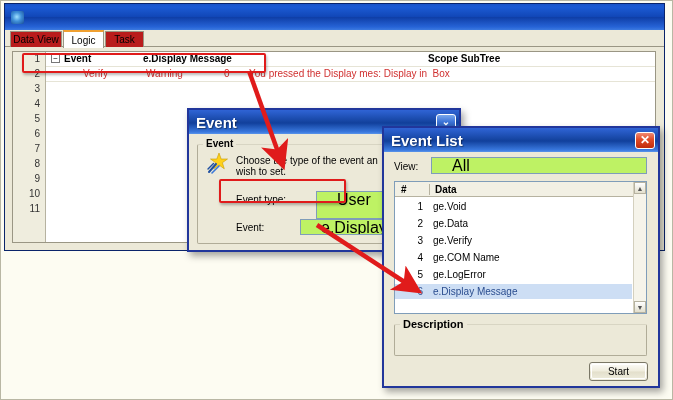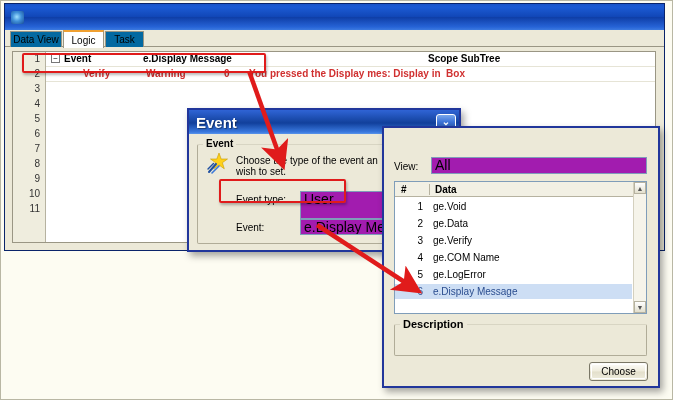--- a/index.html
+++ b/index.html
@@ -52,21 +52,21 @@
   .tabstrip{
     position:absolute;left:0;top:26px;width:100%;height:17px;
     background:#ece9d8;
     border-bottom:1px solid #9a9684;
     box-sizing:border-box;
   }
   .tab{
     position:absolute;top:1px;height:16px;
     font-size:10px;color:#000;
     display:flex;align-items:center;justify-content:center;
-    background:#0369a1;
+    background:#b91c1c;
     border:1px solid #9a9684;
     border-bottom:none;
     box-sizing:border-box;
   }
   .tab.active{
     background:#ffffff;
     border-top:2px solid #f0a030;
     top:0;height:18px;
     z-index:3;
   }
@@ -85,21 +85,21 @@
     box-sizing:border-box;
   }
   .row{position:absolute;left:0;width:100%;height:14px;}
   .rownum{
     position:absolute;left:0;width:27px;height:14px;
     text-align:right;font-size:10px;color:#333;line-height:14px;
   }
   .row-sep{
     position:absolute;left:33px;right:0;height:1px;background:#e6e4d6;
   }
-  .cell{position:absolute;font-size:10px;line-height:14px;white-space:pre;font-weight:bold;}
+  .cell{position:absolute;font-size:10px;line-height:14px;white-space:pre;}
   .c-bold{font-weight:bold;color:#000;}
   .c-red{color:#d03030;}
   .expander{
     position:absolute;width:9px;height:9px;
     border:1px solid #777;background:#fff;box-sizing:border-box;
     font-size:8px;line-height:7px;text-align:center;color:#000;
   }
 
   
   .hl-box{
@@ -145,23 +145,23 @@
     background:transparent;
     box-sizing:border-box;
     border-radius:2px;
   }
   .group-label{
     position:absolute;font-size:10px;font-weight:bold;color:#000;
     background:#ece9d8;padding:0 3px;
   }
   .lbl{position:absolute;font-size:10px;color:#000;white-space:pre;}
   .txtbox{
-    position:absolute;background:#a21caf;border:1px solid #7f9db9;
-    box-sizing:border-box;font-size:14px;color:#000;
-    padding:1px 3px;line-height:13px;overflow:hidden;white-space:nowrap;
+    position:absolute;background:#bef264;border:1px solid #7f9db9;
+    box-sizing:border-box;font-size:16px;color:#000;
+    padding:1px 20px;line-height:13px;overflow:hidden;white-space:nowrap;
   }
 
   
   .star-ico{position:absolute;width:22px;height:22px;}
 
   
   .list-head{
     height:15px;background:#f2f0e4;
     border-bottom:1px solid #b6b2a0;
     position:relative;box-sizing:border-box;
@@ -293,29 +293,33 @@
       <polygon points="12,1 14.2,7 20.5,7 15.4,10.7 17.3,16.8 12,13 6.7,16.8 8.6,10.7 3.5,7 9.8,7" fill="#ffd11a" stroke="#c79a00" stroke-width="0.6"></polygon>
       <path d="M9,12 L2,20" stroke="#1e4fa0" stroke-width="2" stroke-linecap="round"></path>
       <path d="M12,14 L5,21" stroke="#3b78d8" stroke-width="1.6" stroke-linecap="round"></path>
       <path d="M6.5,11.5 L1,17" stroke="#1e4fa0" stroke-width="1.4" stroke-linecap="round"></path>
     </svg>
 
     <div class="lbl" style="left:47px;top:45px;line-height:11px;">Choose the type of the event an
 wish to set.</div>
 
     <div class="lbl" style="left:47px;top:84px;">Event type:</div>
-    <div class="txtbox" style="left:111px;top:81px;width:110px;height:28px;">User</div>
+    <div class="txtbox" style="left:127px;top:81px;width:110px;height:28px;">User</div>
 
     <div class="lbl" style="left:47px;top:112px;">Event:</div>
     <div class="txtbox" style="left:111px;top:109px;width:110px;height:16px;">e.Display Message</div>
   </div>
 
   <div class="hl-box" style="left:219px;top:179px;width:127px;height:24px;"></div>
 
   <div class="dlg" style="left:382px;top:126px;width:278px;height:262px;">
+    <div class="dlg-title">
+      <span class="t">Event List</span>
+      <span class="winbtn">✕</span>
+    </div>
 
     <div class="lbl" style="left:10px;top:33px;">View:</div>
     <div class="txtbox" style="left:47px;top:29px;width:216px;height:17px;">All</div>
 
     <div style="position:absolute;left:10px;top:53px;width:253px;height:133px;background:#fff;border:1px solid #7f9db9;box-sizing:border-box;overflow:hidden;">
 
       <div class="list-head">
         <div class="lh-cell" style="left:6px;">#</div>
         <div class="lh-div" style="left:34px;"></div>
         <div class="lh-cell" style="left:40px;">Data</div>
@@ -350,21 +354,21 @@
         <div class="sb-btn" style="top:0;">▲</div>
         <div class="sb-btn" style="bottom:0;">▼</div>
       </div>
     </div>
 
     <div class="groupbox" style="left:10px;top:196px;width:253px;height:32px;"></div>
     <div class="group-label" style="left:16px;top:190px;font-size:11px;">Description</div>
 
     <div class="btn" style="left:205px;top:234px;width:59px;">
       <span class="inner"></span>
-      <span>Choose</span>
+      <span>Start</span>
     </div>
   </div>
 
   <svg class="arrow" style="left:0;top:0;width:673px;height:400px;">
     <defs>
       <marker id="ah" markerWidth="7" markerHeight="7" refX="2.2" refY="3.2" orient="auto">
         <path d="M0,0 L6.5,3.2 L0,6.4 L1.6,3.2 Z" fill="#e01b1b"></path>
       </marker>
     </defs>
     <line x1="249" y1="71" x2="278" y2="152" stroke="#e01b1b" stroke-width="4.5" marker-end="url(#ah)"></line>

